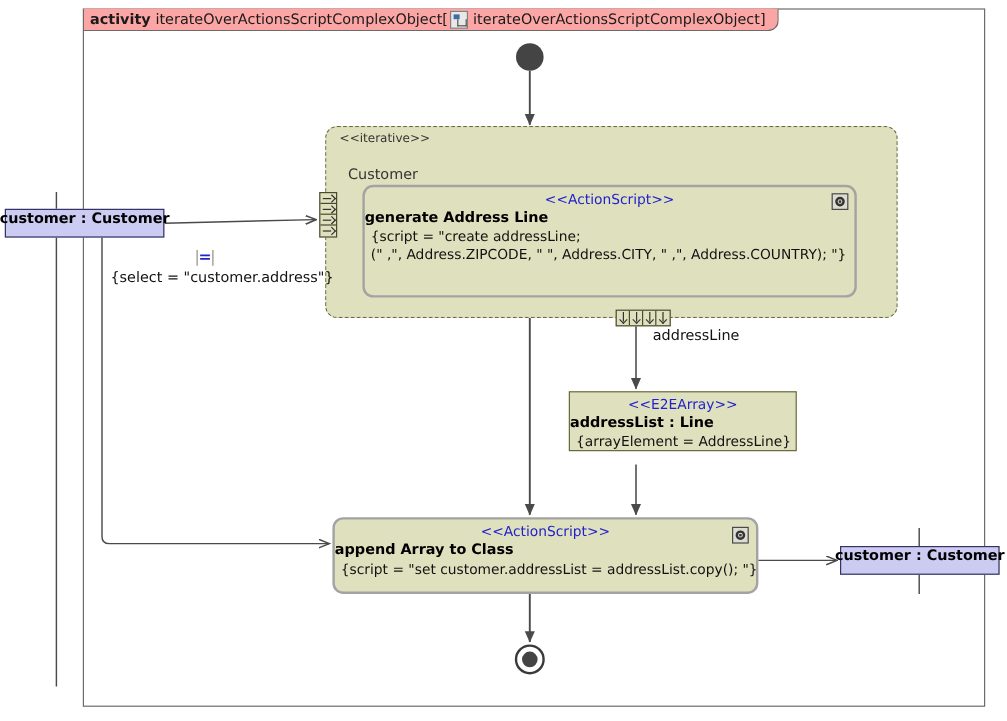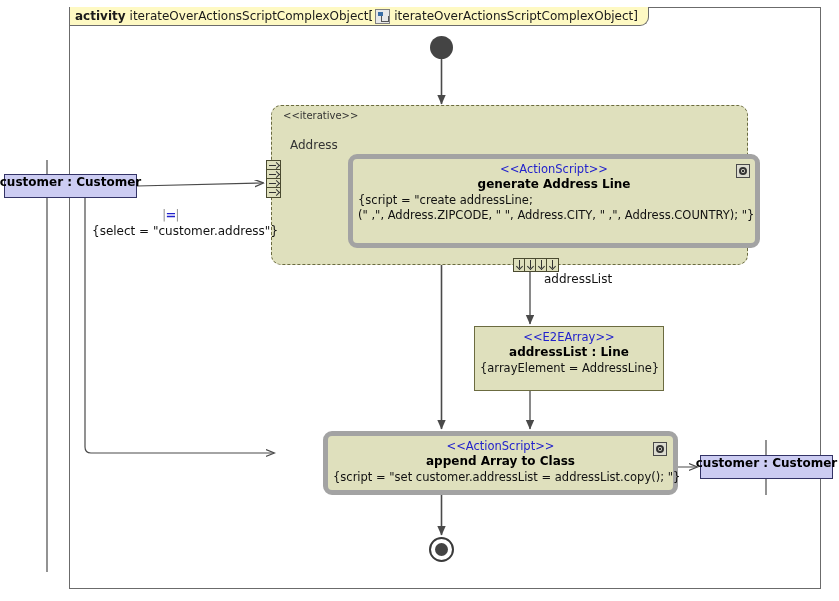--- a/index.html
+++ b/index.html
@@ -34,21 +34,21 @@
     background: transparent;
   }
   #activity-title-tab {
     left: 70px;
     top: 7px;
     height: 19px;
     border: 1px solid #6b6b6b;
     border-top: none;
     border-left: none;
     box-sizing: border-box;
-    background: #fef9c3;
+    background: #fca5a5;
     padding: 1px 10px 0 5px;
     font-size: 12px;
     line-height: 17px;
     white-space: nowrap;
     border-bottom-right-radius: 9px;
     display: flex;
     align-items: center;
     gap: 0px;
   }
   #activity-title-tab .kw { font-weight: bold; margin-right: 4px; }
@@ -99,35 +99,33 @@
   }
   #region-name {
     left: 290px;
     top: 138px;
     font-size: 12px;
     color: #333;
   }
 
   
   .action-node {
-    border: 5px solid #a3a3a3;
+    border: 2px solid #a3a3a3;
     border-radius: 9px;
     background: #dfe0bd;
     box-sizing: border-box;
-    margin-left: 46px;
   }
   .node-stereotype {
     text-align: center;
     color: #2222cc;
     font-size: 11.5px;
     line-height: 14px;
     padding-top: 3px;
   }
   .node-title {
-    text-align: center;
     font-weight: bold;
     font-size: 12px;
     line-height: 16px;
     color: #000;
   }
   .node-body {
     font-size: 11.5px;
     line-height: 14px;
     color: #111;
     padding: 1px 4px 0 5px;
@@ -175,21 +173,21 @@
     width: 355px;
     height: 64px;
   }
   #node-append .gear-icon { right: 6px; top: 6px; }
 
   
   #node-array {
     left: 474px;
     top: 326px;
     width: 190px;
-    height: 65px;
+    height: 50px;
     border: 1px solid #6b6b40;
     background: #dfe0bd;
     box-sizing: border-box;
   }
 
   
   .object-box {
     border: 1px solid #333366;
     background: #ccccf2;
     box-sizing: border-box;
@@ -396,21 +394,21 @@
     <span>[</span>
     <span class="mini-icon"></span>
     <span>iterateOverActionsScriptComplexObject</span>
     <span>]</span>
   </div>
 
   <div class="abs" id="initial-node"></div>
 
   <div class="abs" id="iterative-region"></div>
   <div class="abs" id="iterative-stereotype">&lt;&lt;iterative&gt;&gt;</div>
-  <div class="abs" id="region-name">Address</div>
+  <div class="abs" id="region-name">Customer</div>
 
   <div class="pin-stack-v" id="pins-in">
     <div class="pin"></div>
     <div class="pin"></div>
     <div class="pin"></div>
     <div class="pin"></div>
   </div>
 
   <div class="abs action-node" id="node-generate">
     <div class="node-stereotype">&lt;&lt;ActionScript&gt;&gt;</div>
@@ -419,21 +417,21 @@
     <div class="node-body">(" ,", Address.ZIPCODE, " ", Address.CITY, " ,", Address.COUNTRY); "}</div>
     <div class="gear-icon"></div>
   </div>
 
   <div class="pin-stack-h" id="pins-out">
     <div class="pin"></div>
     <div class="pin"></div>
     <div class="pin"></div>
     <div class="pin"></div>
   </div>
-  <div class="abs" id="addressline-label">addressList</div>
+  <div class="abs" id="addressline-label">addressLine</div>
 
   <div class="abs" id="node-array">
     <div class="node-stereotype">&lt;&lt;E2EArray&gt;&gt;</div>
     <div class="node-title">addressList : Line</div>
     <div class="node-body node-body-center">{arrayElement = AddressLine}</div>
   </div>
 
   <div class="abs action-node" id="node-append">
     <div class="node-stereotype">&lt;&lt;ActionScript&gt;&gt;</div>
     <div class="node-title">append Array to Class</div>

